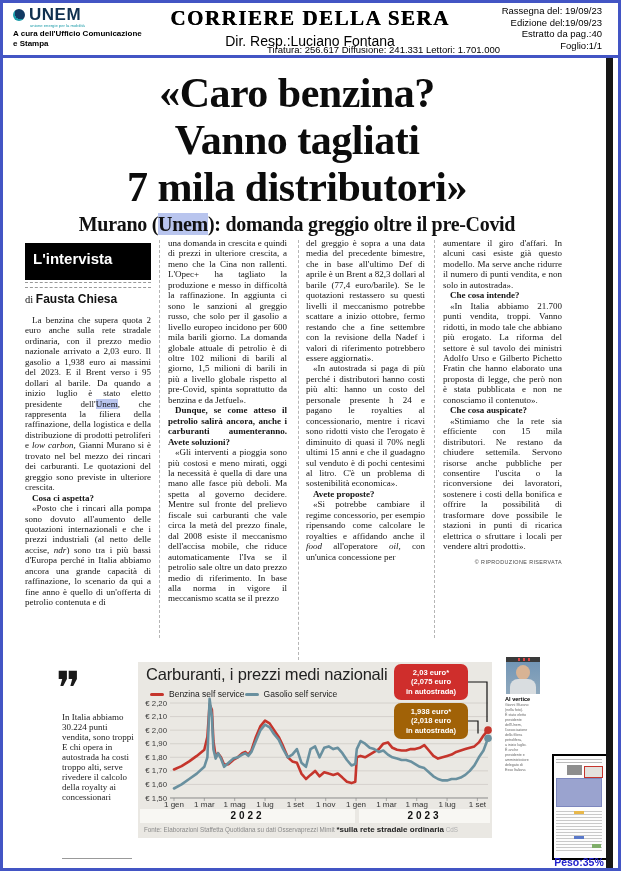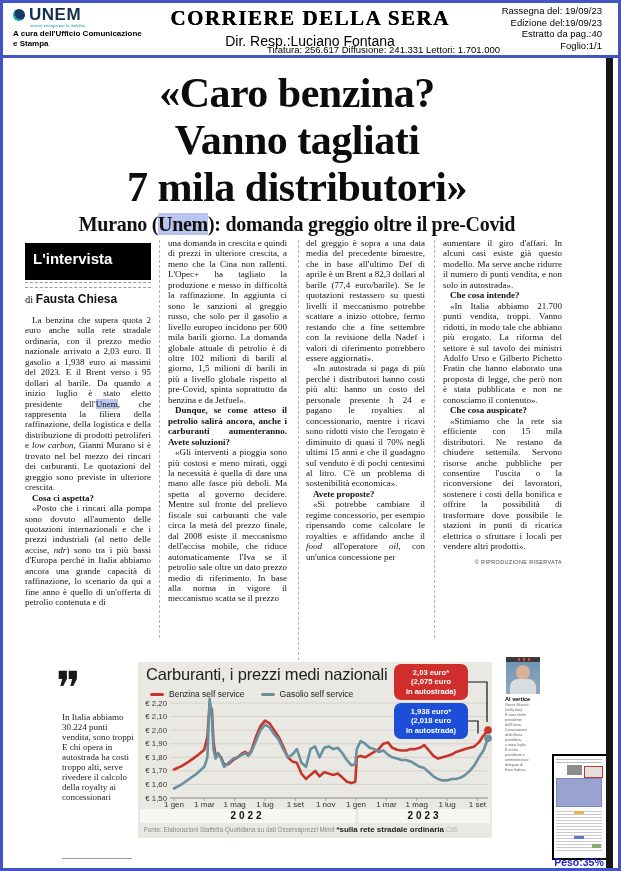--- a/index.html
+++ b/index.html
@@ -53,29 +53,29 @@
   .byline{font-size:10.5px;margin-bottom:9px;text-align:left}
   .byline b{font-family:"Liberation Sans",sans-serif;font-size:12px}
   
   .pq-glyph{left:56px;top:664px;font-size:46px;line-height:48px;color:#1a1a1a;font-family:"DejaVu Sans",sans-serif}
   .pq-text{left:62px;top:712px;width:76px;font-size:9px;line-height:10px;color:#222;text-align:left}
   .pq-rule{left:62px;top:858px;width:70px;border-top:1px solid #999}
   
   .chart{left:138px;top:662px;width:354px;height:176px;background:#eae8e3}
   .chart-title{position:absolute;left:8px;top:3px;font-family:"Liberation Sans",sans-serif;
                font-size:16.5px;color:#222;letter-spacing:-.2px;white-space:nowrap}
-  .legend{position:absolute;left:12px;top:27px;display:flex;gap:16px;align-items:center;
+  .legend{position:absolute;left:12px;top:27px;display:flex;align-items:center;
           font-family:"Liberation Sans",sans-serif;font-size:8.5px;color:#222;white-space:nowrap}
   .leg-item{display:flex;align-items:center}
   .sw{display:inline-block;width:14px;height:3px;border-radius:2px;margin-right:5px}
   .callout{position:absolute;width:70px;border-radius:7px;color:#fff;z-index:5;
            font-family:"Liberation Sans",sans-serif;font-weight:bold;font-size:7.6px;
            line-height:9.4px;text-align:center;padding:4px 2px}
   .callout.red{left:256px;top:2px;background:#cf2e2c}
-  .callout.blue{left:256px;top:41px;background:#1d4ed8}
+  .callout.blue{left:256px;top:41px;background:#a16207}
   .yearband{position:absolute;top:147px;height:14px;background:#f8f7f3;color:#111;
             font-family:"Liberation Sans",sans-serif;font-weight:bold;font-size:10px;
             letter-spacing:3px;text-align:center;line-height:14px}
   #yb2022{left:2px;width:215px} #yb2023{left:221px;width:131px}
   .source{position:absolute;left:6px;top:163px;white-space:nowrap;
           font-family:"Liberation Sans",sans-serif;font-size:6.3px;color:#8a8a8a}
   .source b{font-size:8px;color:#222}
   .source .cds{color:#b0b0b0}
   #chart-svg{left:138px;top:662px}
   svg text{font-family:"Liberation Sans",sans-serif}

